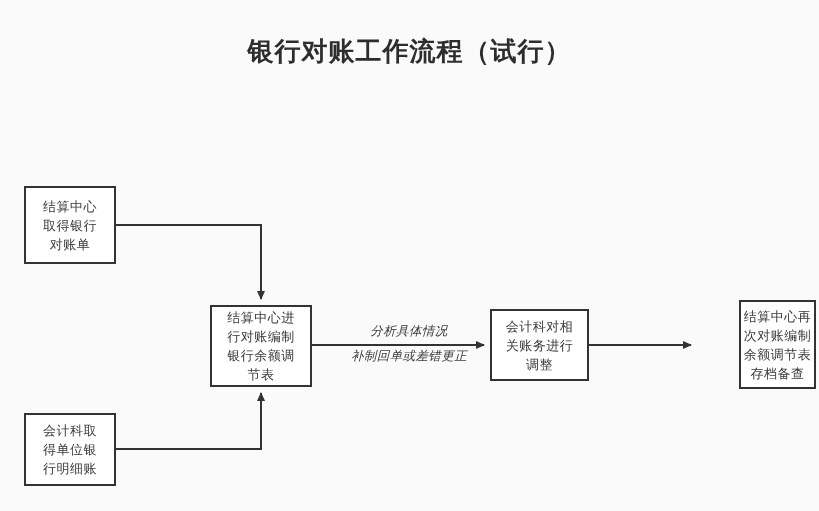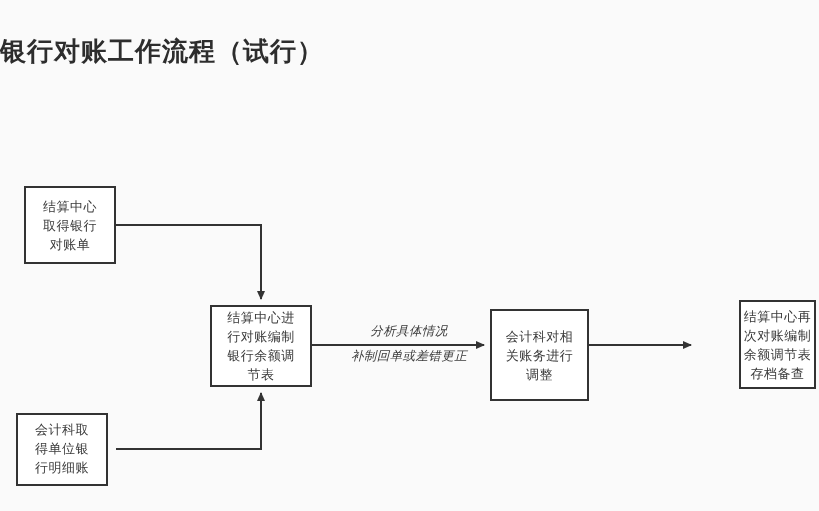--- a/index.html
+++ b/index.html
@@ -21,20 +21,21 @@
     width: 819px;
     height: 511px;
   }
 
   
   .page-title {
     position: absolute;
     left: 0;
     top: 34px;
     width: 819px;
+    text-align: center;
     font-size: 26px;
     font-weight: bold;
     color: #2d2d2d;
     letter-spacing: 1px;
     line-height: 34px;
     white-space: nowrap;
   }
 
   
   #connectors {
@@ -64,22 +65,22 @@
   .node .node-text {
     display: block;
     width: 100%;
     padding: 0 0;
     box-sizing: border-box;
     white-space: pre-line;
   }
 
   #node-get-statement   { left: 24px;  top: 186px; width: 92px;  height: 78px; }
   #node-reconcile       { left: 210px; top: 305px; width: 102px; height: 82px; }
-  #node-get-ledger      { left: 16px;  top: 413px; width: 92px;  height: 73px; font-family: Liberation Mono, monospace; }
-  #node-adjust-accounts { left: 490px; top: 309px; width: 99px;  height: 92px; }
+  #node-get-ledger      { left: 24px;  top: 413px; width: 92px;  height: 73px; }
+  #node-adjust-accounts { left: 490px; top: 309px; width: 99px;  height: 72px; }
   #node-archive         { left: 739px; top: 300px; width: 77px; height: 89px; }
 
   
   .edge-label {
     position: absolute;
     text-align: center;
     color: #3a3a3a;
     font-size: 12.5px;
     line-height: 17px;
     letter-spacing: 0.4px;

